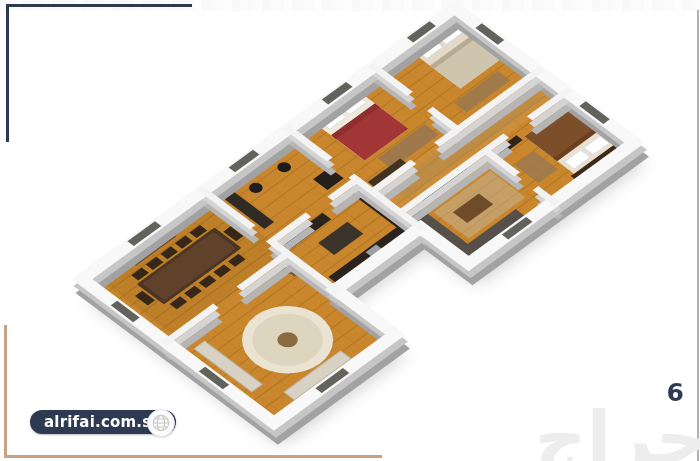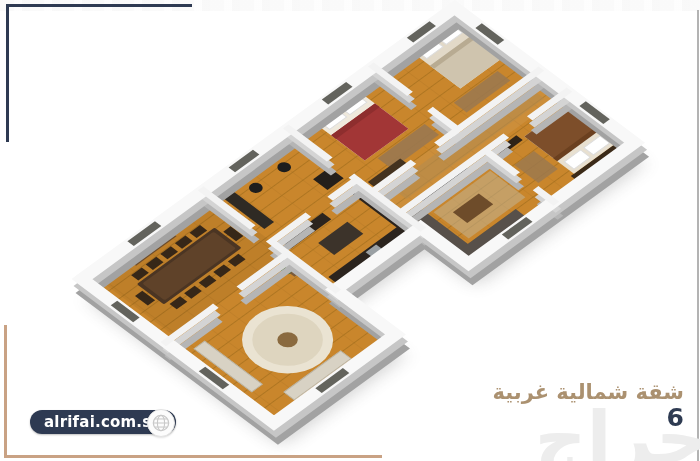--- a/index.html
+++ b/index.html
@@ -209,21 +209,20 @@
 
   <div class="navy-top"></div>
   <div class="navy-left"></div>
   <div class="tan-left"></div>
   <div class="tan-bottom"></div>
   <div class="right-edge"></div>
 
   <div class="haraj-mark">حراج</div>
 
   <div class="caption">
-    <span class="title">شقة شمالية غربية</span>
     <span class="line2">
       <span class="big-num">6</span>
     </span>
   </div>
 
   <div class="site-badge">
     <span>alrifai.com.sa</span>
   </div>
   <div class="globe">
     <svg width="18" height="18" viewBox="0 0 20 20">

